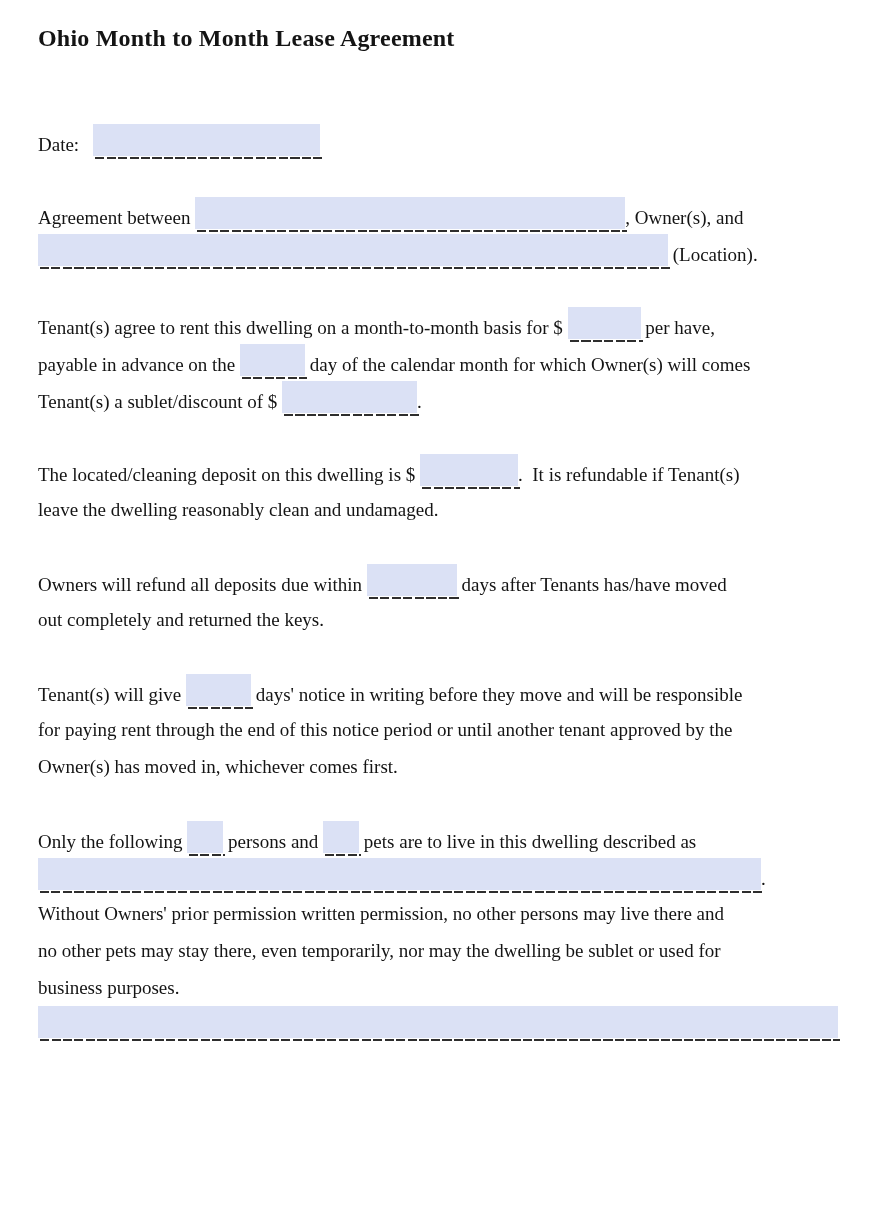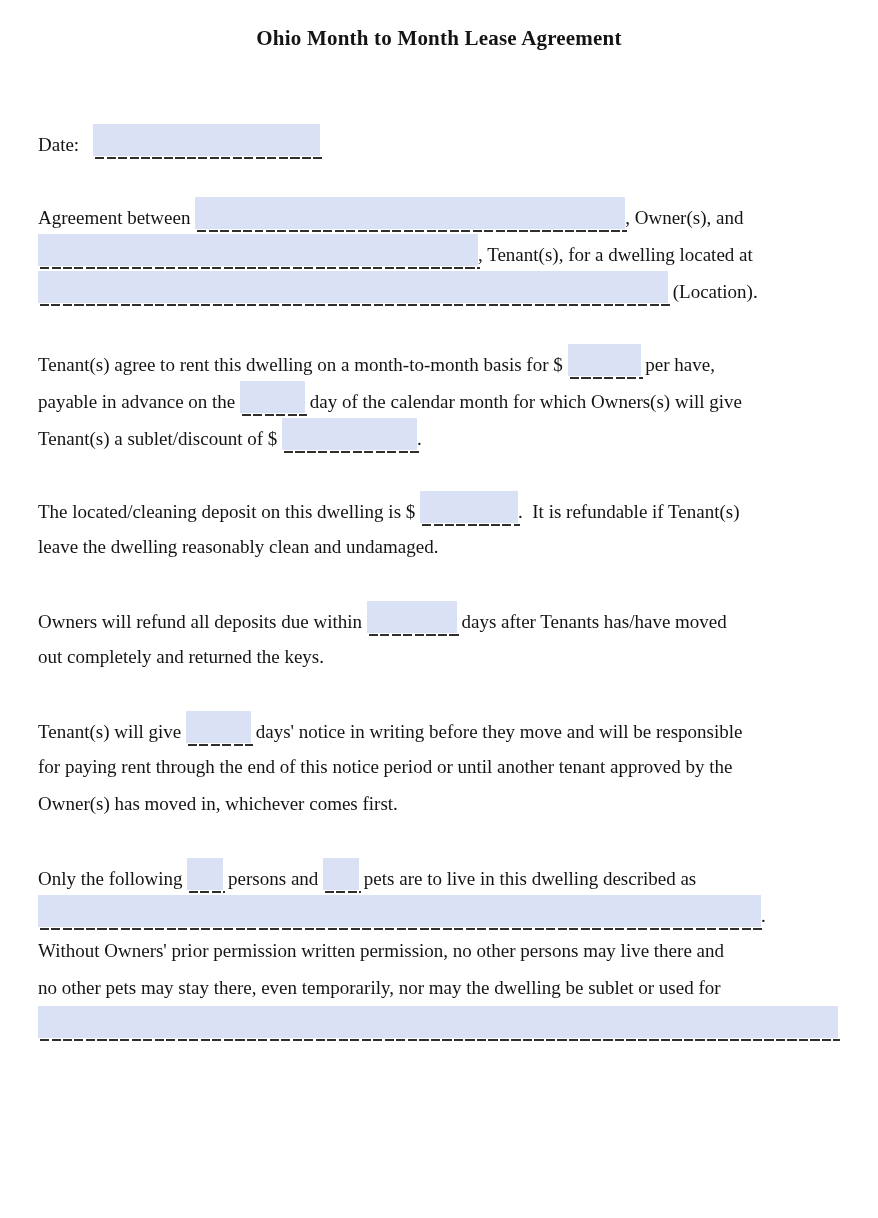--- a/index.html
+++ b/index.html
@@ -14,23 +14,23 @@
     box-sizing: border-box;
     padding: 0 38px;
     background: #ffffff;
     overflow: hidden;
     font-family: "Liberation Serif", "DejaVu Serif", serif;
     font-size: 19px;
     line-height: 37px;
     color: #141414;
   }
   .title {
-    text-align: center;
+    text-align: left;
     font-weight: bold;
-    font-size: 21px;
+    font-size: 24px;
     line-height: 28px;
     padding-top: 24px;
     letter-spacing: 0.2px;
   }
   .para {
     margin-top: 36px;
   }
   .para[data-name="paragraph-date"] {
     margin-top: 72px;
   }
@@ -61,42 +61,42 @@
 <body>
 
 <div class="page" data-name="lease-agreement-page">
   <div class="title" data-name="page-title">Ohio Month to Month Lease Agreement</div>
   <div data-name="document-body">
       <div class="para" data-name="paragraph-date">
         <div class="line" data-name="text-line"><span class="txt" data-name="text-segment">Date:   </span><span class="blank" data-name="date-field" style="width: 227px;"></span></div>
       </div>
       <div class="para" data-name="paragraph-parties">
         <div class="line" data-name="text-line"><span class="txt" data-name="text-segment">Agreement between </span><span class="blank" data-name="owners-name-field" style="width: 430px;"></span><span class="txt" data-name="text-segment">, Owner(s), and</span></div>
-        <div class="line" data-name="text-line"><span class="blank" data-name="tenants-name-field" style="width: 440px;"></span><span class="txt" data-name="text-segment">, Tenant(s), for a dwelling located at</span></div>
         <div class="line" data-name="text-line"><span class="blank" data-name="location-field" style="width: 630px;"></span><span class="txt" data-name="text-segment"> (Location).</span></div>
       </div>
       <div class="para" data-name="paragraph-rent-terms">
         <div class="line" data-name="text-line"><span class="txt" data-name="text-segment">Tenant(s) agree to rent this dwelling on a month-to-month basis for $ </span><span class="blank" data-name="monthly-rent-field" style="width: 73px;"></span><span class="txt" data-name="text-segment"> per have,</span></div>
-        <div class="line" data-name="text-line"><span class="txt" data-name="text-segment">payable in advance on the </span><span class="blank" data-name="due-day-field" style="width: 65px;"></span><span class="txt" data-name="text-segment"> day of the calendar month for which Owners(s) will give</span></div>
+        <div class="line" data-name="text-line"><span class="txt" data-name="text-segment">payable in advance on the </span><span class="blank" data-name="due-day-field" style="width: 65px;"></span><span class="txt" data-name="text-segment"> day of the calendar month for which Owner(s) will comes</span></div>
         <div class="line" data-name="text-line"><span class="txt" data-name="text-segment">Tenant(s) a sublet/discount of $ </span><span class="blank" data-name="rebate-discount-field" style="width: 135px;"></span><span class="txt" data-name="text-segment">.</span></div>
       </div>
       <div class="para" data-name="paragraph-security-deposit">
         <div class="line" data-name="text-line"><span class="txt" data-name="text-segment">The located/cleaning deposit on this dwelling is $ </span><span class="blank" data-name="deposit-amount-field" style="width: 98px;"></span><span class="txt" data-name="text-segment">.  It is refundable if Tenant(s)</span></div>
         <div class="line" data-name="text-line"><span class="txt" data-name="text-segment">leave the dwelling reasonably clean and undamaged.</span></div>
       </div>
       <div class="para" data-name="paragraph-deposit-refund">
         <div class="line" data-name="text-line"><span class="txt" data-name="text-segment">Owners will refund all deposits due within </span><span class="blank" data-name="refund-days-field" style="width: 90px;"></span><span class="txt" data-name="text-segment"> days after Tenants has/have moved</span></div>
         <div class="line" data-name="text-line"><span class="txt" data-name="text-segment">out completely and returned the keys.</span></div>
       </div>
       <div class="para" data-name="paragraph-notice">
         <div class="line" data-name="text-line"><span class="txt" data-name="text-segment">Tenant(s) will give </span><span class="blank" data-name="notice-days-field" style="width: 65px;"></span><span class="txt" data-name="text-segment"> days' notice in writing before they move and will be responsible</span></div>
         <div class="line" data-name="text-line"><span class="txt" data-name="text-segment">for paying rent through the end of this notice period or until another tenant approved by the</span></div>
         <div class="line" data-name="text-line"><span class="txt" data-name="text-segment">Owner(s) has moved in, whichever comes first.</span></div>
       </div>
       <div class="para" data-name="paragraph-occupants">
         <div class="line" data-name="text-line"><span class="txt" data-name="text-segment">Only the following </span><span class="blank" data-name="persons-count-field" style="width: 36px;"></span><span class="txt" data-name="text-segment"> persons and </span><span class="blank" data-name="pets-count-field" style="width: 36px;"></span><span class="txt" data-name="text-segment"> pets are to live in this dwelling described as</span></div>
         <div class="line" data-name="text-line"><span class="blank" data-name="dwelling-description-field" style="width: 723px;"></span><span class="txt" data-name="text-segment">.</span></div>
         <div class="line" data-name="text-line"><span class="txt" data-name="text-segment">Without Owners' prior permission written permission, no other persons may live there and</span></div>
         <div class="line" data-name="text-line"><span class="txt" data-name="text-segment">no other pets may stay there, even temporarily, nor may the dwelling be sublet or used for</span></div>
+        <div class="line" data-name="text-line"><span class="txt" data-name="text-segment">business purposes.</span></div>
         <div class="line" data-name="text-line"><span class="blank" data-name="included-in-rent-field" style="width: 800px;"></span></div>
       </div>
     </div>
 </div>
 
 </body></html>

